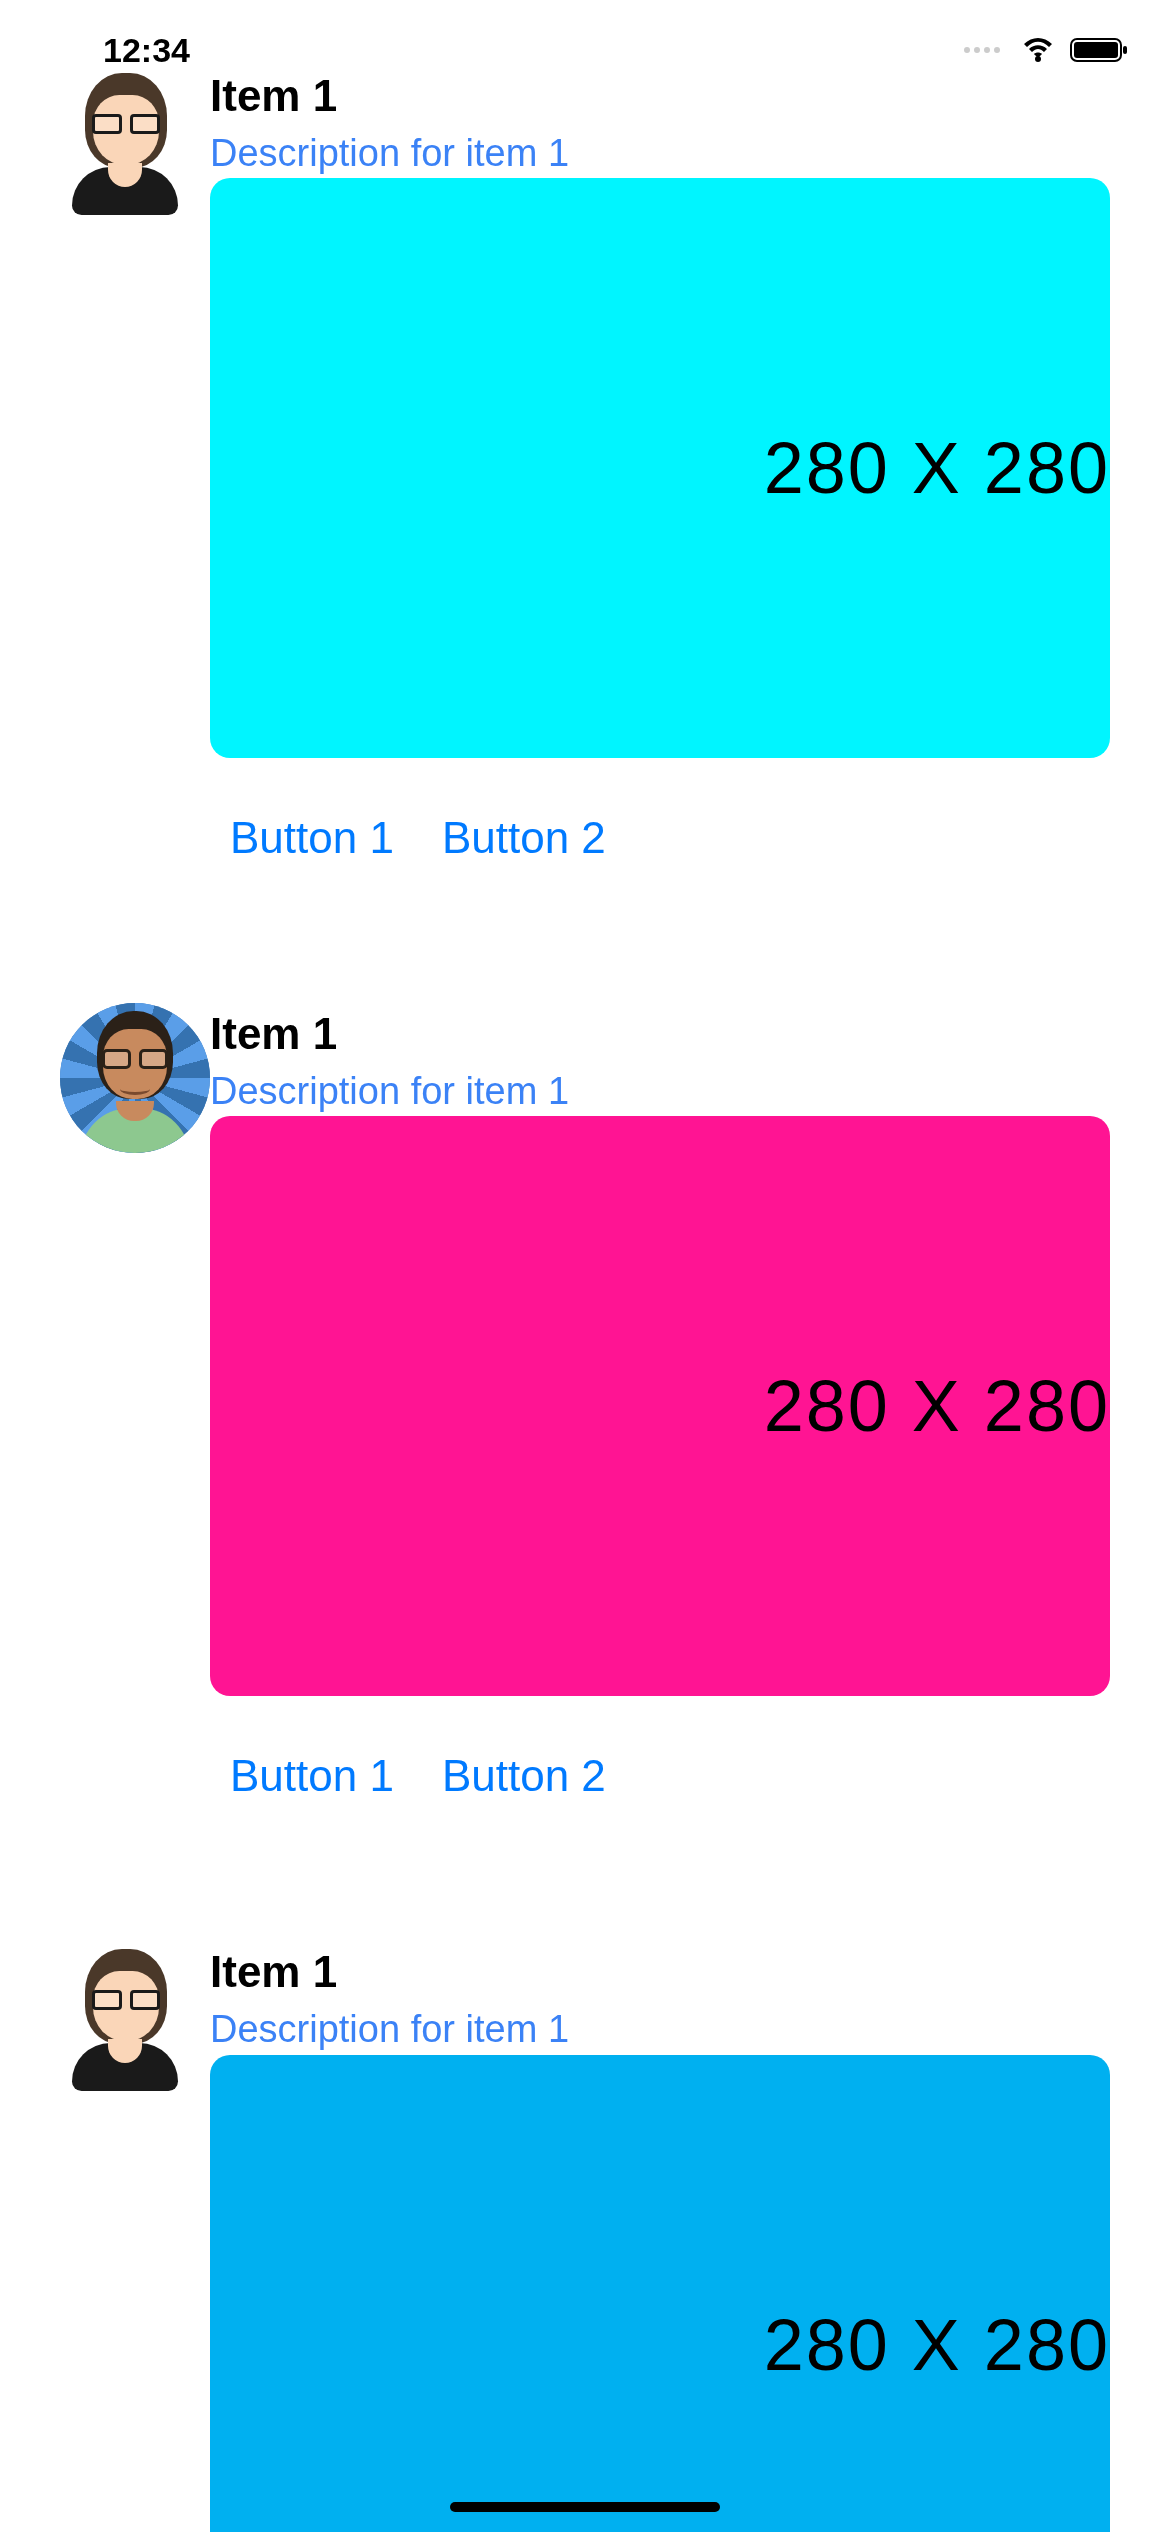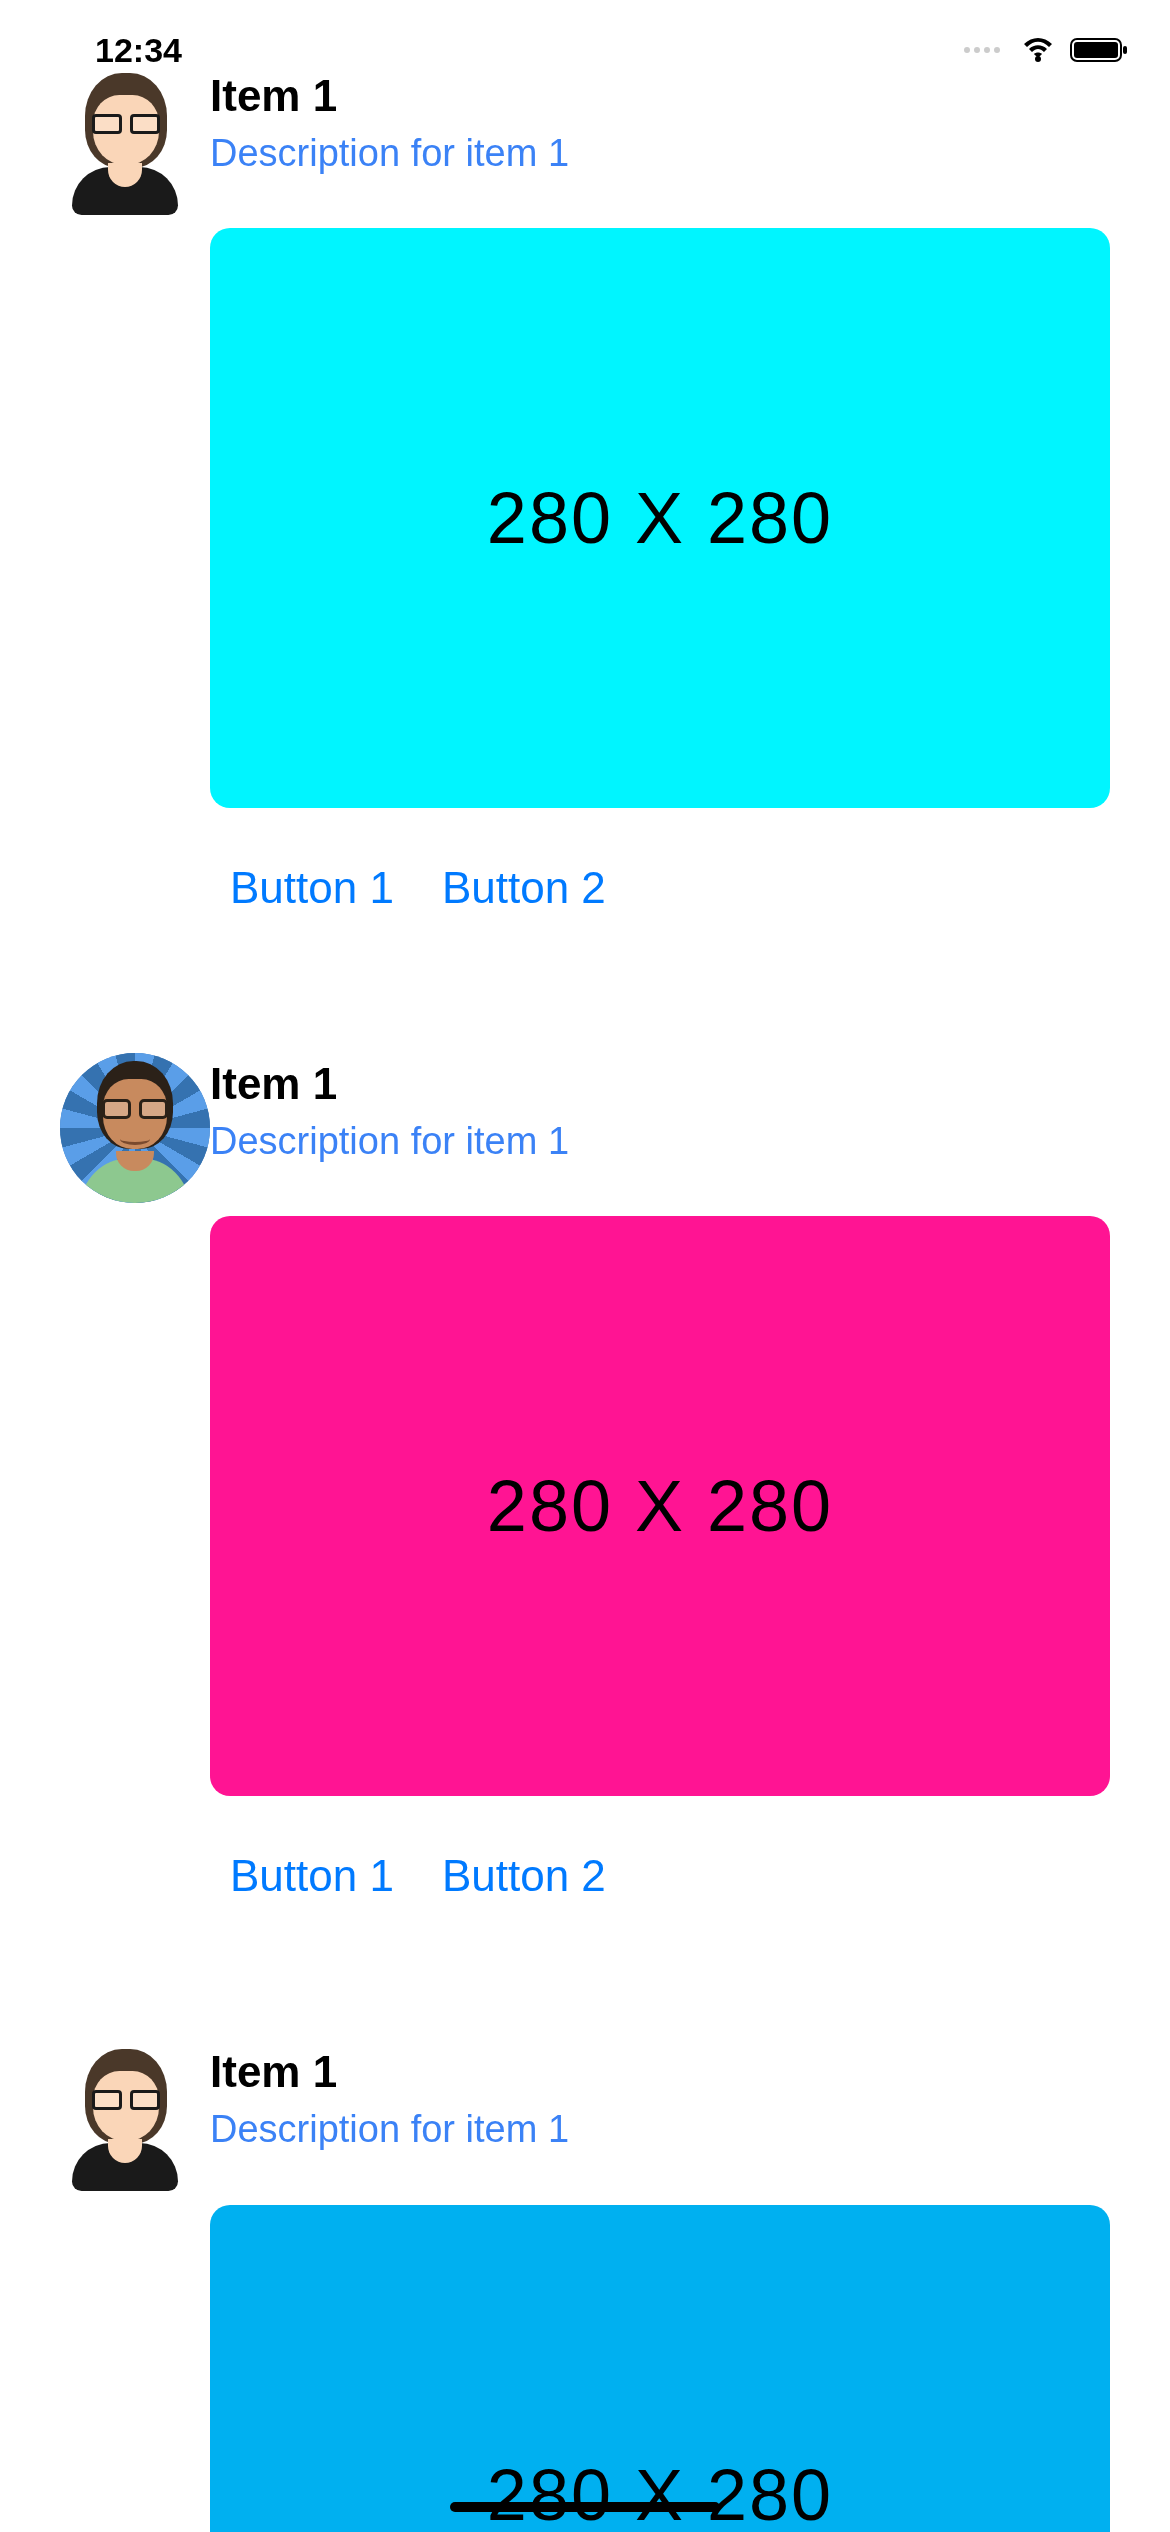--- a/index.html
+++ b/index.html
@@ -11,21 +11,21 @@
       width: 1170px;
       height: 2532px;
       font-family: -apple-system, BlinkMacSystemFont, 'Segoe UI', sans-serif;
       background: #ffffff;
       overflow: hidden;
       position: relative;
     }
     .status-bar {
       position: absolute;
       top: 0;
-      left: 0;
+      left: 8px;
       right: 0;
       height: 100px;
       display: flex;
       justify-content: space-between;
       align-items: center;
       padding: 0 40px;
       z-index: 100;
     }
     .status-time {
       font-size: 34px;
@@ -227,24 +227,23 @@
       font-size: 38px;
       font-weight: 400;
       color: #3b82f6;
       margin-top: 6px;
       line-height: 1.3;
     }
     .item-image {
       width: 100%;
       height: 580px;
       border-radius: 20px;
-      margin-top: 50px;
       display: flex;
       align-items: center;
-      justify-content: center;
+      justify-content: flex-end;
       font-size: 72px;
       font-weight: 400;
       color: #000;
       letter-spacing: 2px;
     }
     .image-cyan { background: #00f5ff; }
     .image-magenta { background: #ff1493; }
     .image-blue { background: #00b0f0; }
     .item-buttons {
       display: flex;

